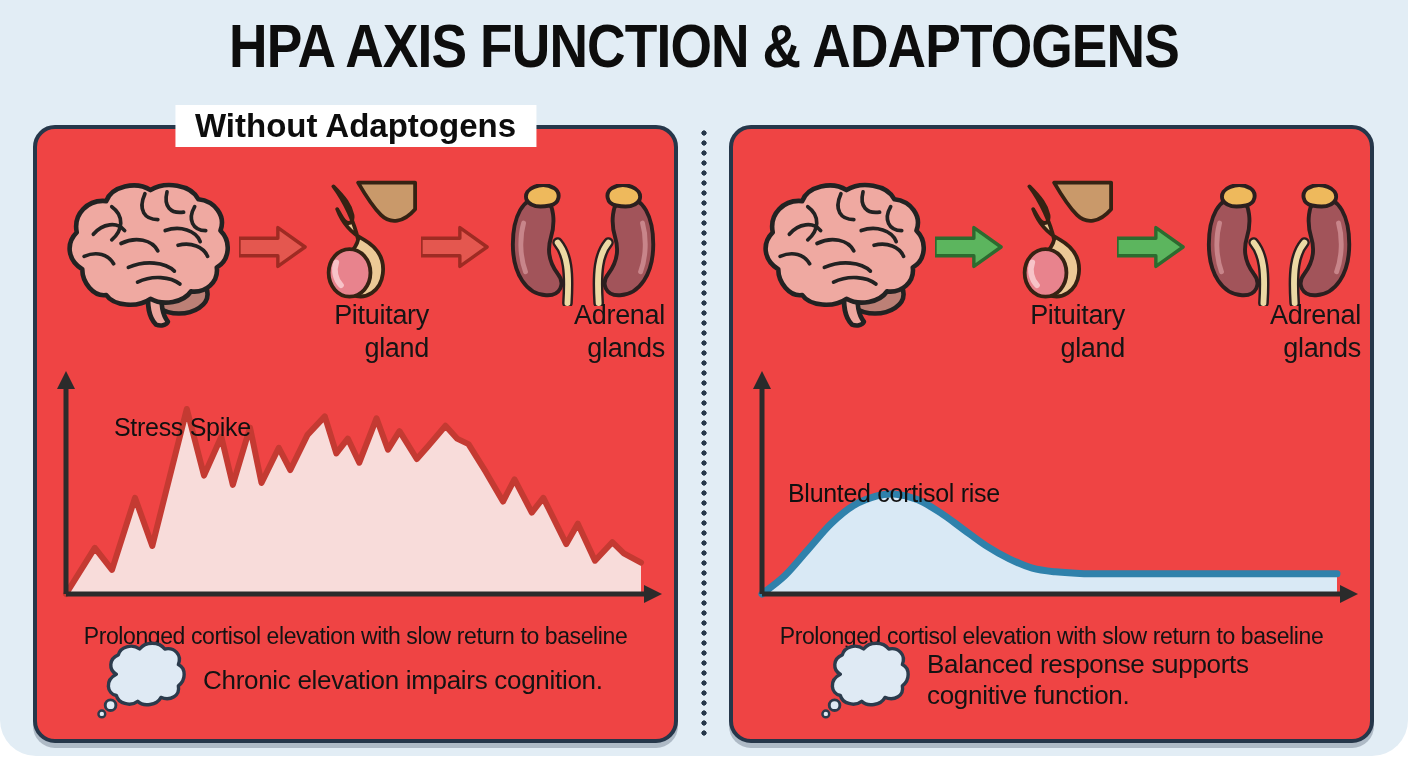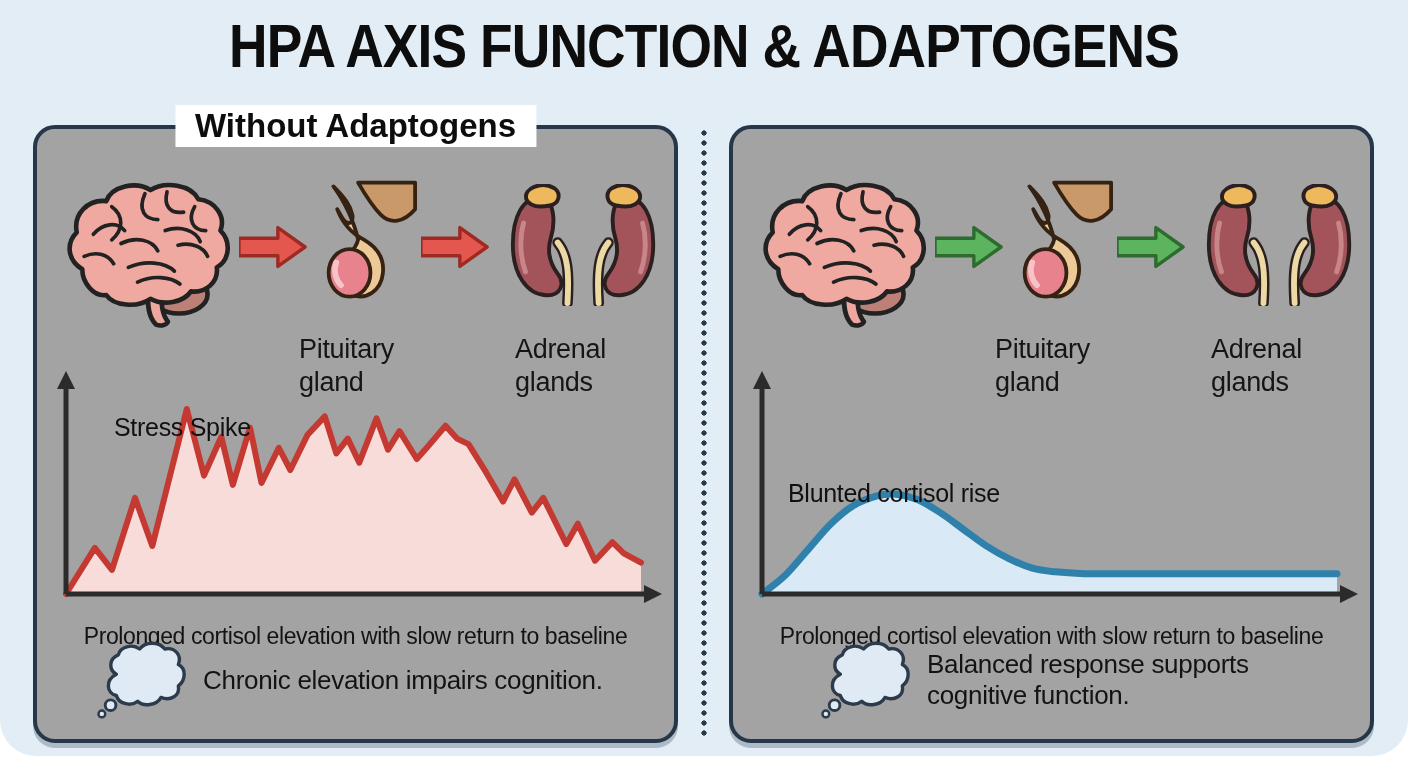--- a/index.html
+++ b/index.html
@@ -14,21 +14,21 @@
     background:#e2edf5;border-radius:36px;
   }
   .title{
     position:absolute;top:10px;left:0;width:100%;text-align:center;
     font-size:62px;font-weight:700;letter-spacing:-1px;color:#0d0d0d;
     transform:scaleX(0.86);transform-origin:center;
     white-space:nowrap;margin:0;
   }
   .panel{
     position:absolute;top:125px;width:637px;height:610px;
-    background:#a3a3a3;border:4px solid #26374a;border-radius:22px;
+    background:#ef4444;border:4px solid #26374a;border-radius:22px;
     box-shadow:0 5px 0 rgba(38,55,74,0.28);
   }
   .panel-left{left:33px;}
   .panel-right{left:729px;}
   .legend{
     position:absolute;top:-24px;left:50%;transform:translateX(-50%);
     background:#ffffff;padding:2px 20px;white-space:nowrap;
     font-size:33px;font-weight:700;color:#0d0d0d;
   }
   .divider{
@@ -36,22 +36,22 @@
     background-image:radial-gradient(circle at 3px 5px,#26374a 2.4px,rgba(0,0,0,0) 2.8px);
     background-size:6px 10px;background-repeat:repeat-y;
   }
   .organ{position:absolute;}
   .brain-box{left:18px;top:50px;width:178px;height:152px;}
   .arrow1-box{left:202px;top:96px;width:68px;height:44px;}
   .pit-box{left:285px;top:50px;width:95px;height:125px;}
   .arrow2-box{left:384px;top:96px;width:68px;height:44px;}
   .adr-box{left:470px;top:55px;width:156px;height:122px;}
   .organ-label{
-    position:absolute;top:170px;text-align:left;
-    font-size:27px;line-height:33px;color:#151515;letter-spacing:-0.3px;margin-top:34px;
+    position:absolute;top:170px;text-align:right;
+    font-size:27px;line-height:33px;color:#151515;letter-spacing:-0.3px;
   }
   .pit-label{left:262px;width:130px;}
   .adr-label{left:478px;width:150px;}
   .chart{position:absolute;left:11px;top:240px;width:615px;height:235px;}
   .chart svg{position:absolute;left:0;top:0;width:615px;height:235px;}
   .chart-annotation{
     position:absolute;font-size:25px;font-weight:400;color:#101010;
     letter-spacing:-0.3px;white-space:nowrap;margin-top:44px;
   }
   .anno-left{left:66px;top:0px;}

